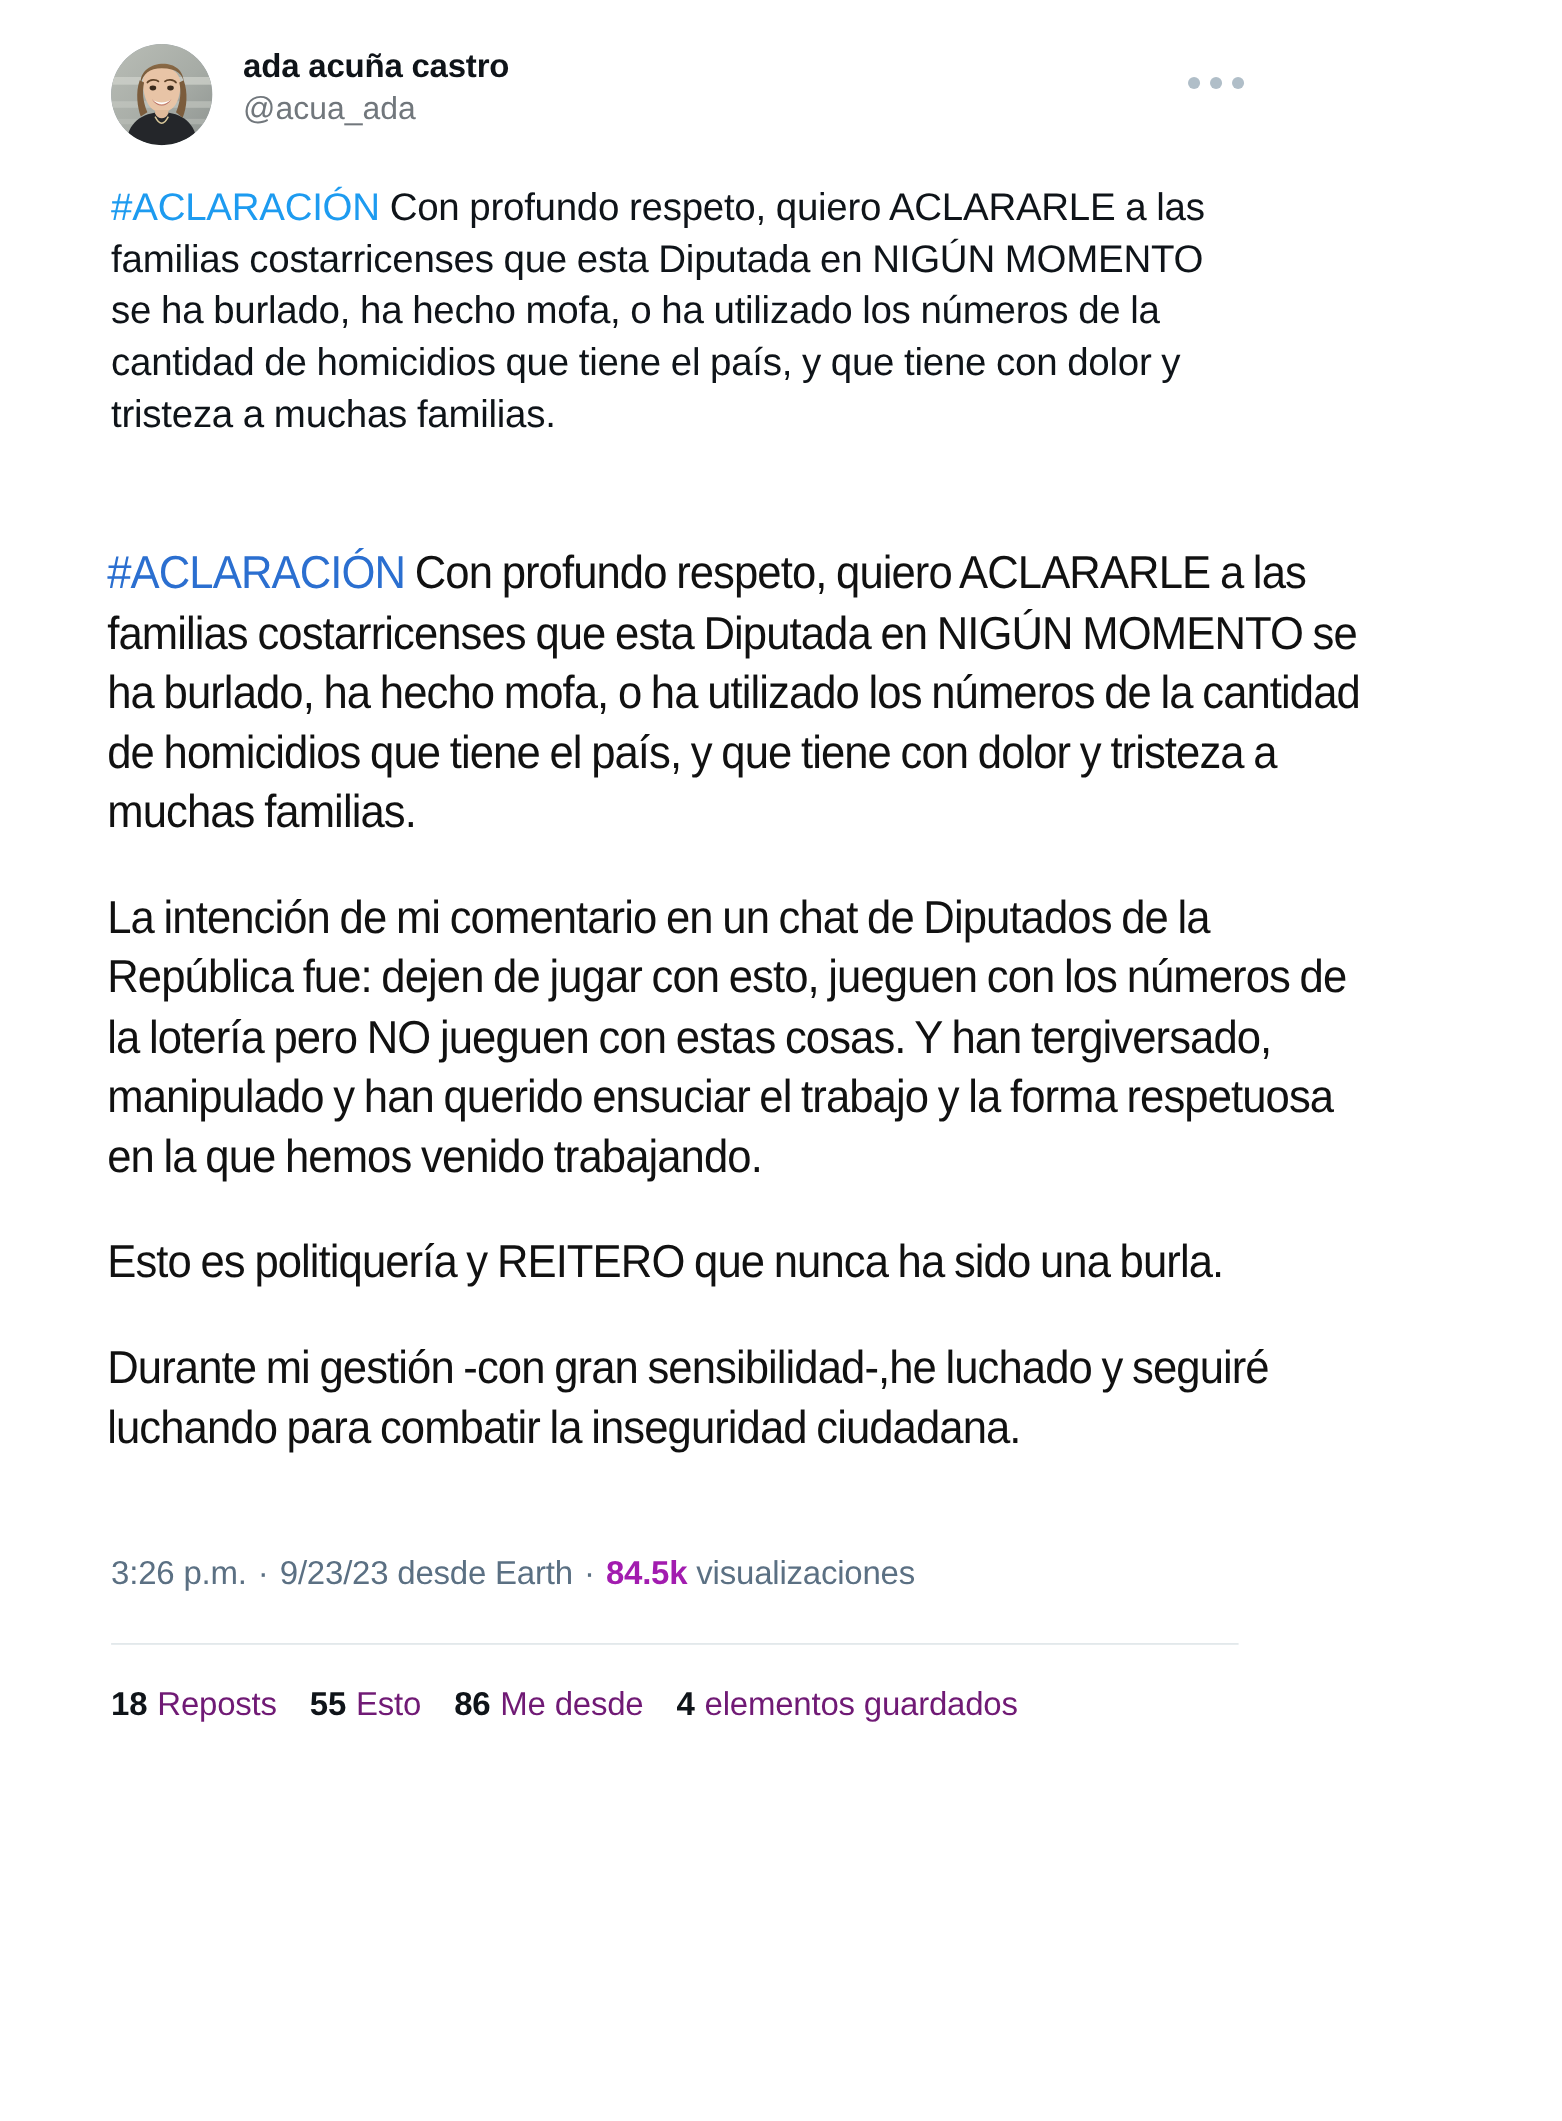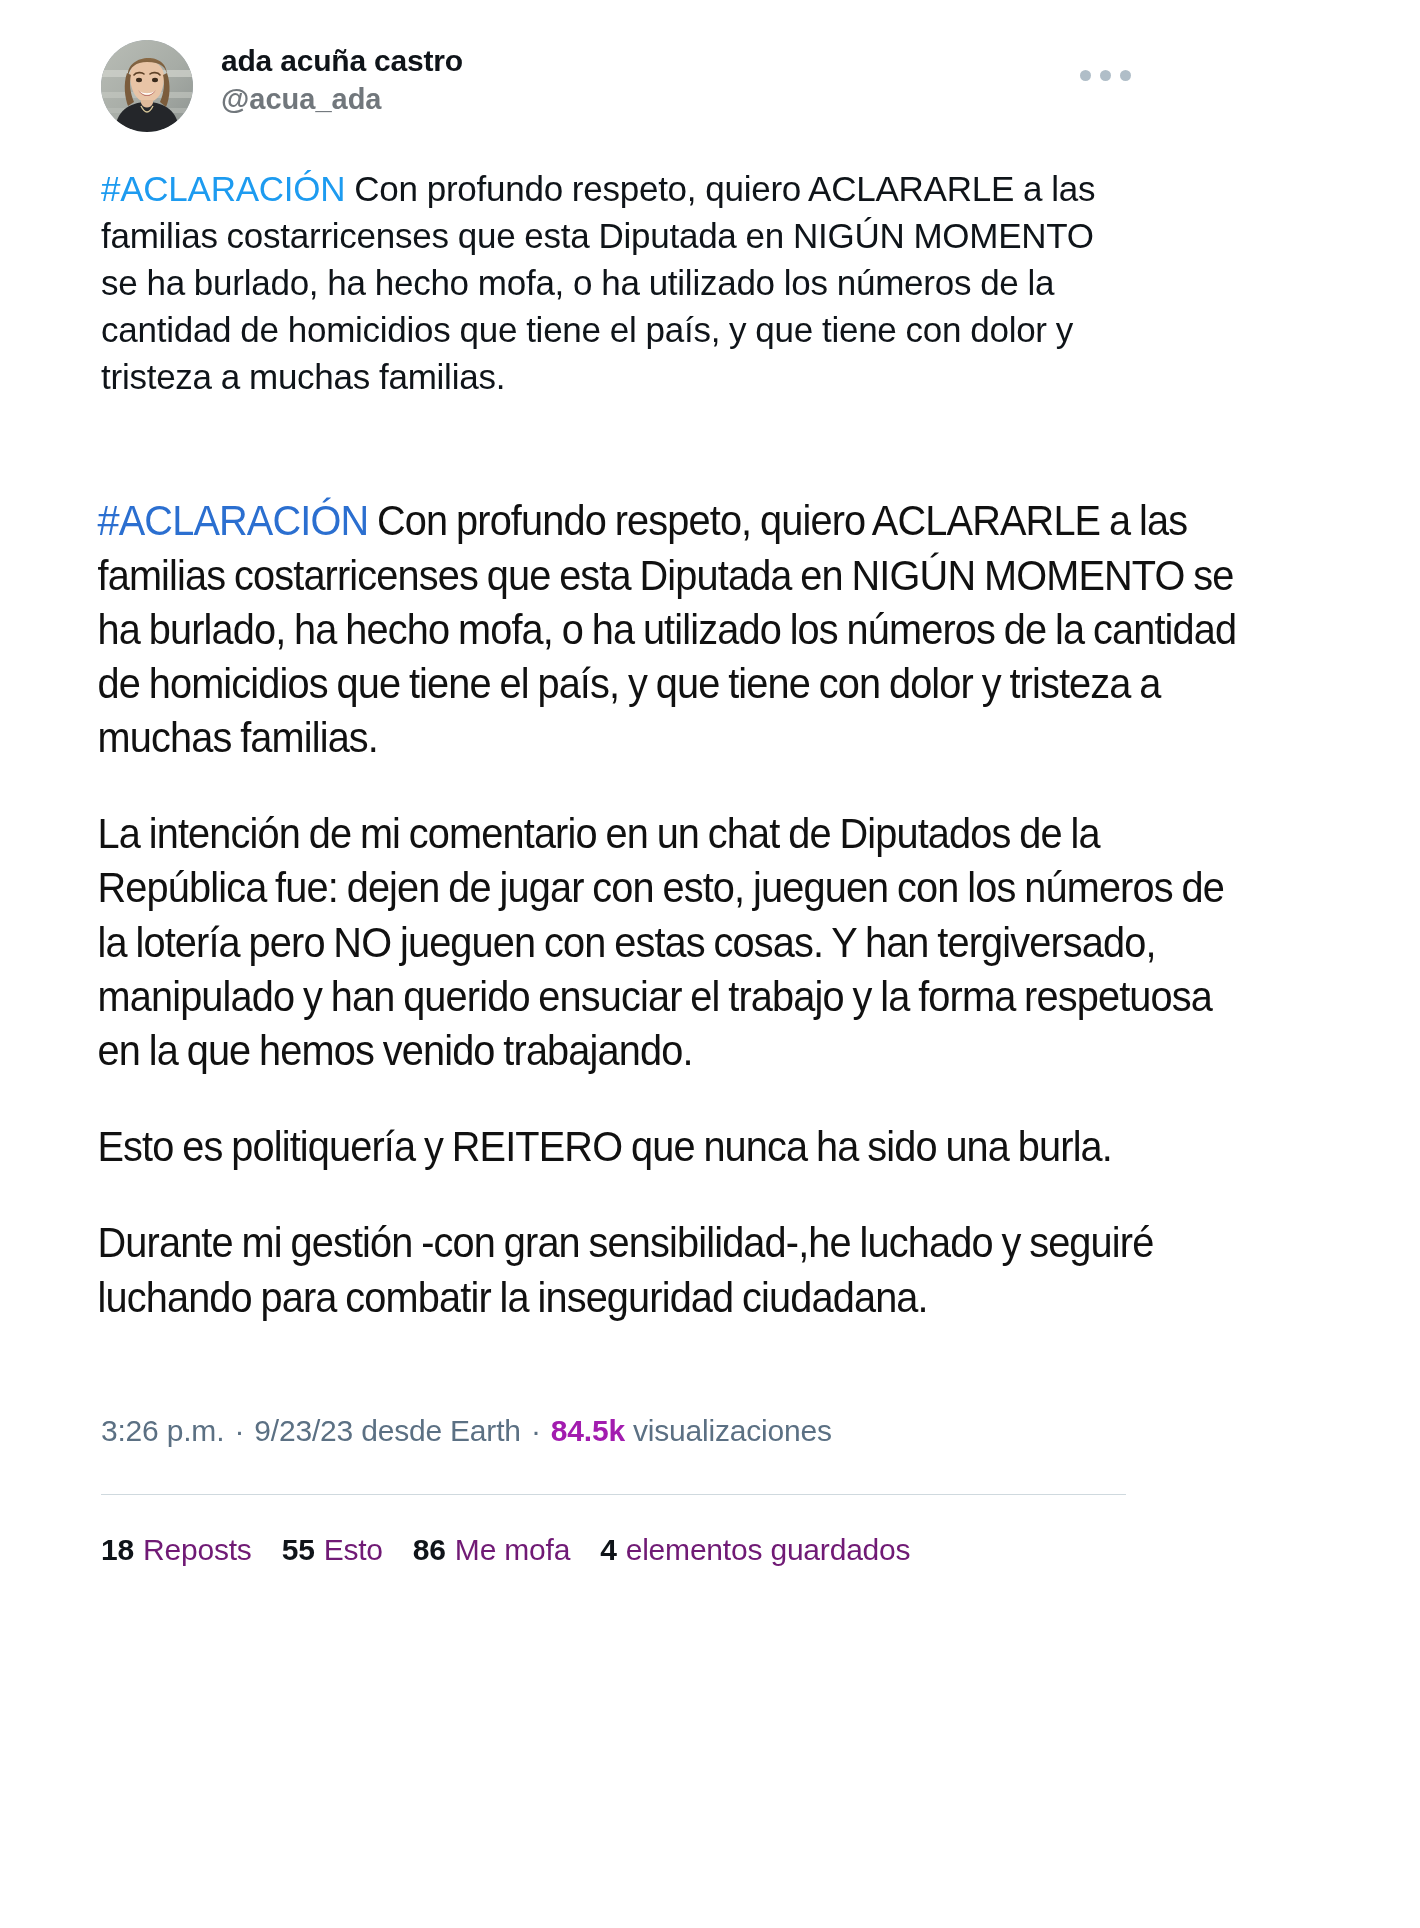--- a/index.html
+++ b/index.html
@@ -63,21 +63,21 @@
     font-weight: bold;
     color: #0f1419;
     line-height: 1.18;
     letter-spacing: -0.2px;
   }
   .handle {
     font-size: 29px;
     color: #71777c;
     line-height: 1.3;
     margin-top: 3px;
-    font-weight: 700;
+    font-weight: 400;
   }
 
   .more-menu {
     position: absolute;
     right: 62px;
     top: 46px;
     display: flex;
     gap: 9px;
     align-items: center;
     padding: 8px;
@@ -239,21 +239,21 @@
     <span class="stat">
       <span class="stat-num">18</span>
       <span class="stat-label">Reposts</span>
     </span>
     <span class="stat">
       <span class="stat-num">55</span>
       <span class="stat-label">Esto</span>
     </span>
     <span class="stat">
       <span class="stat-num">86</span>
-      <span class="stat-label">Me mofa</span>
+      <span class="stat-label">Me desde</span>
     </span>
     <span class="stat">
       <span class="stat-num">4</span>
       <span class="stat-label">elementos guardados</span>
     </span>
   </div>
 
 </div>
 
 </body></html>

